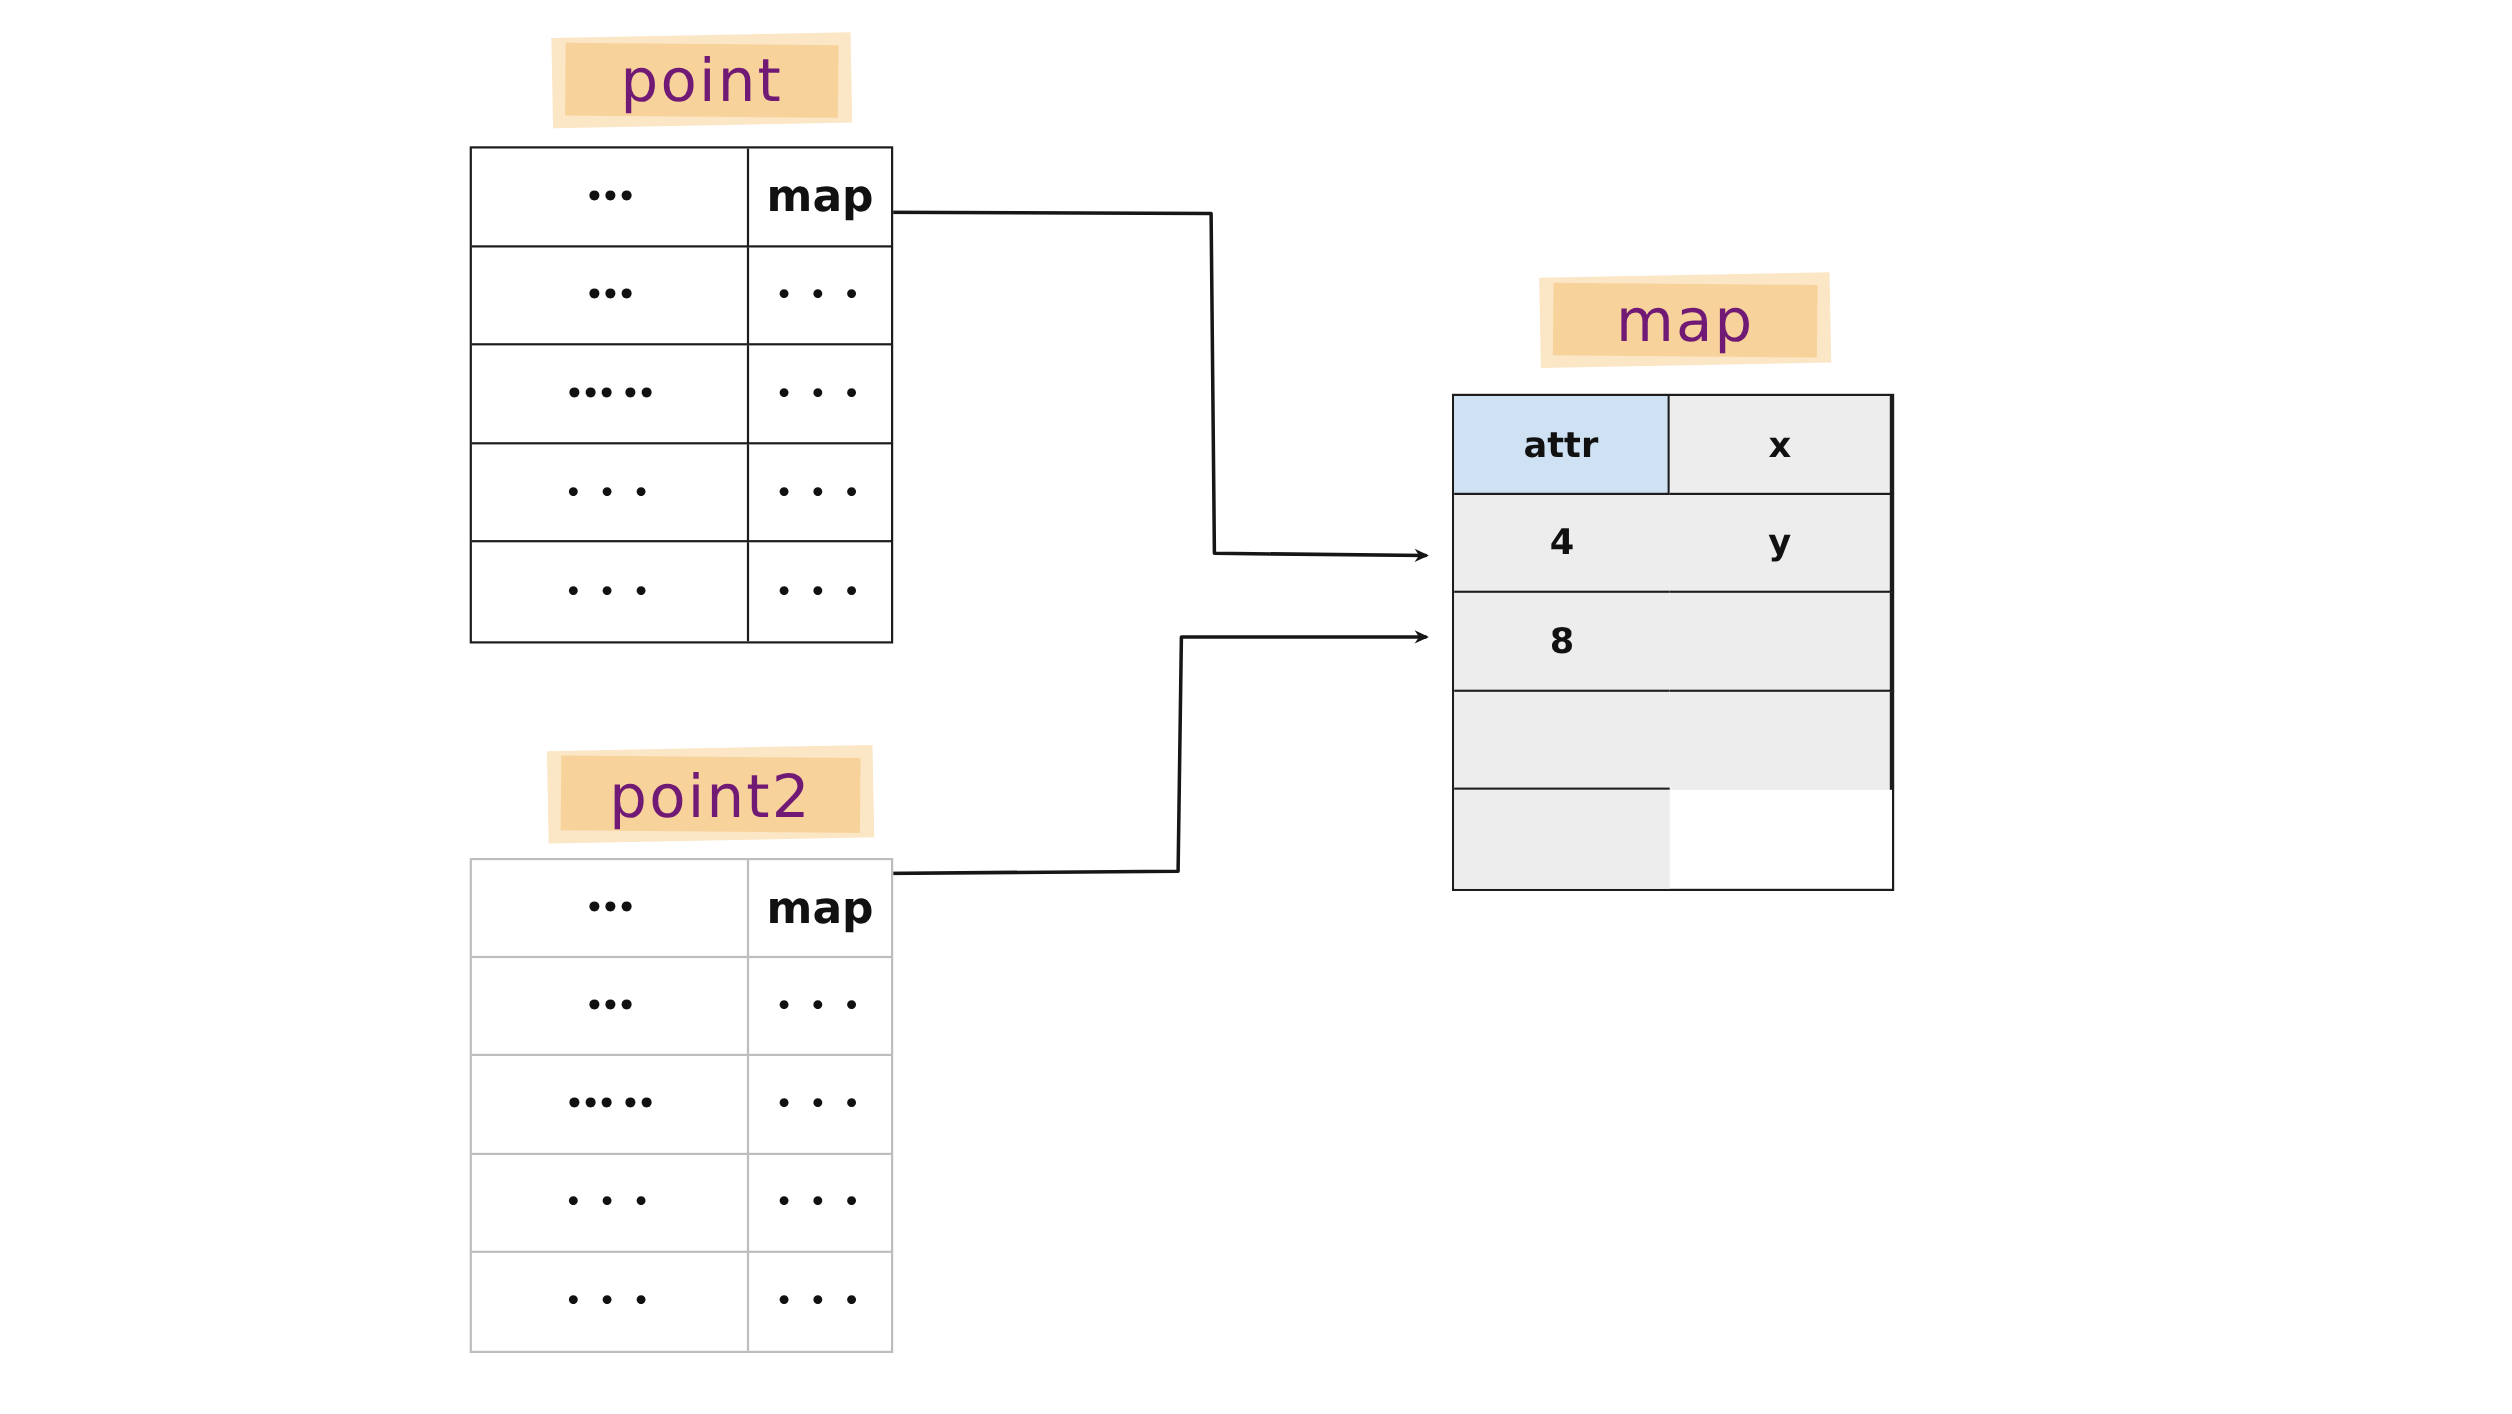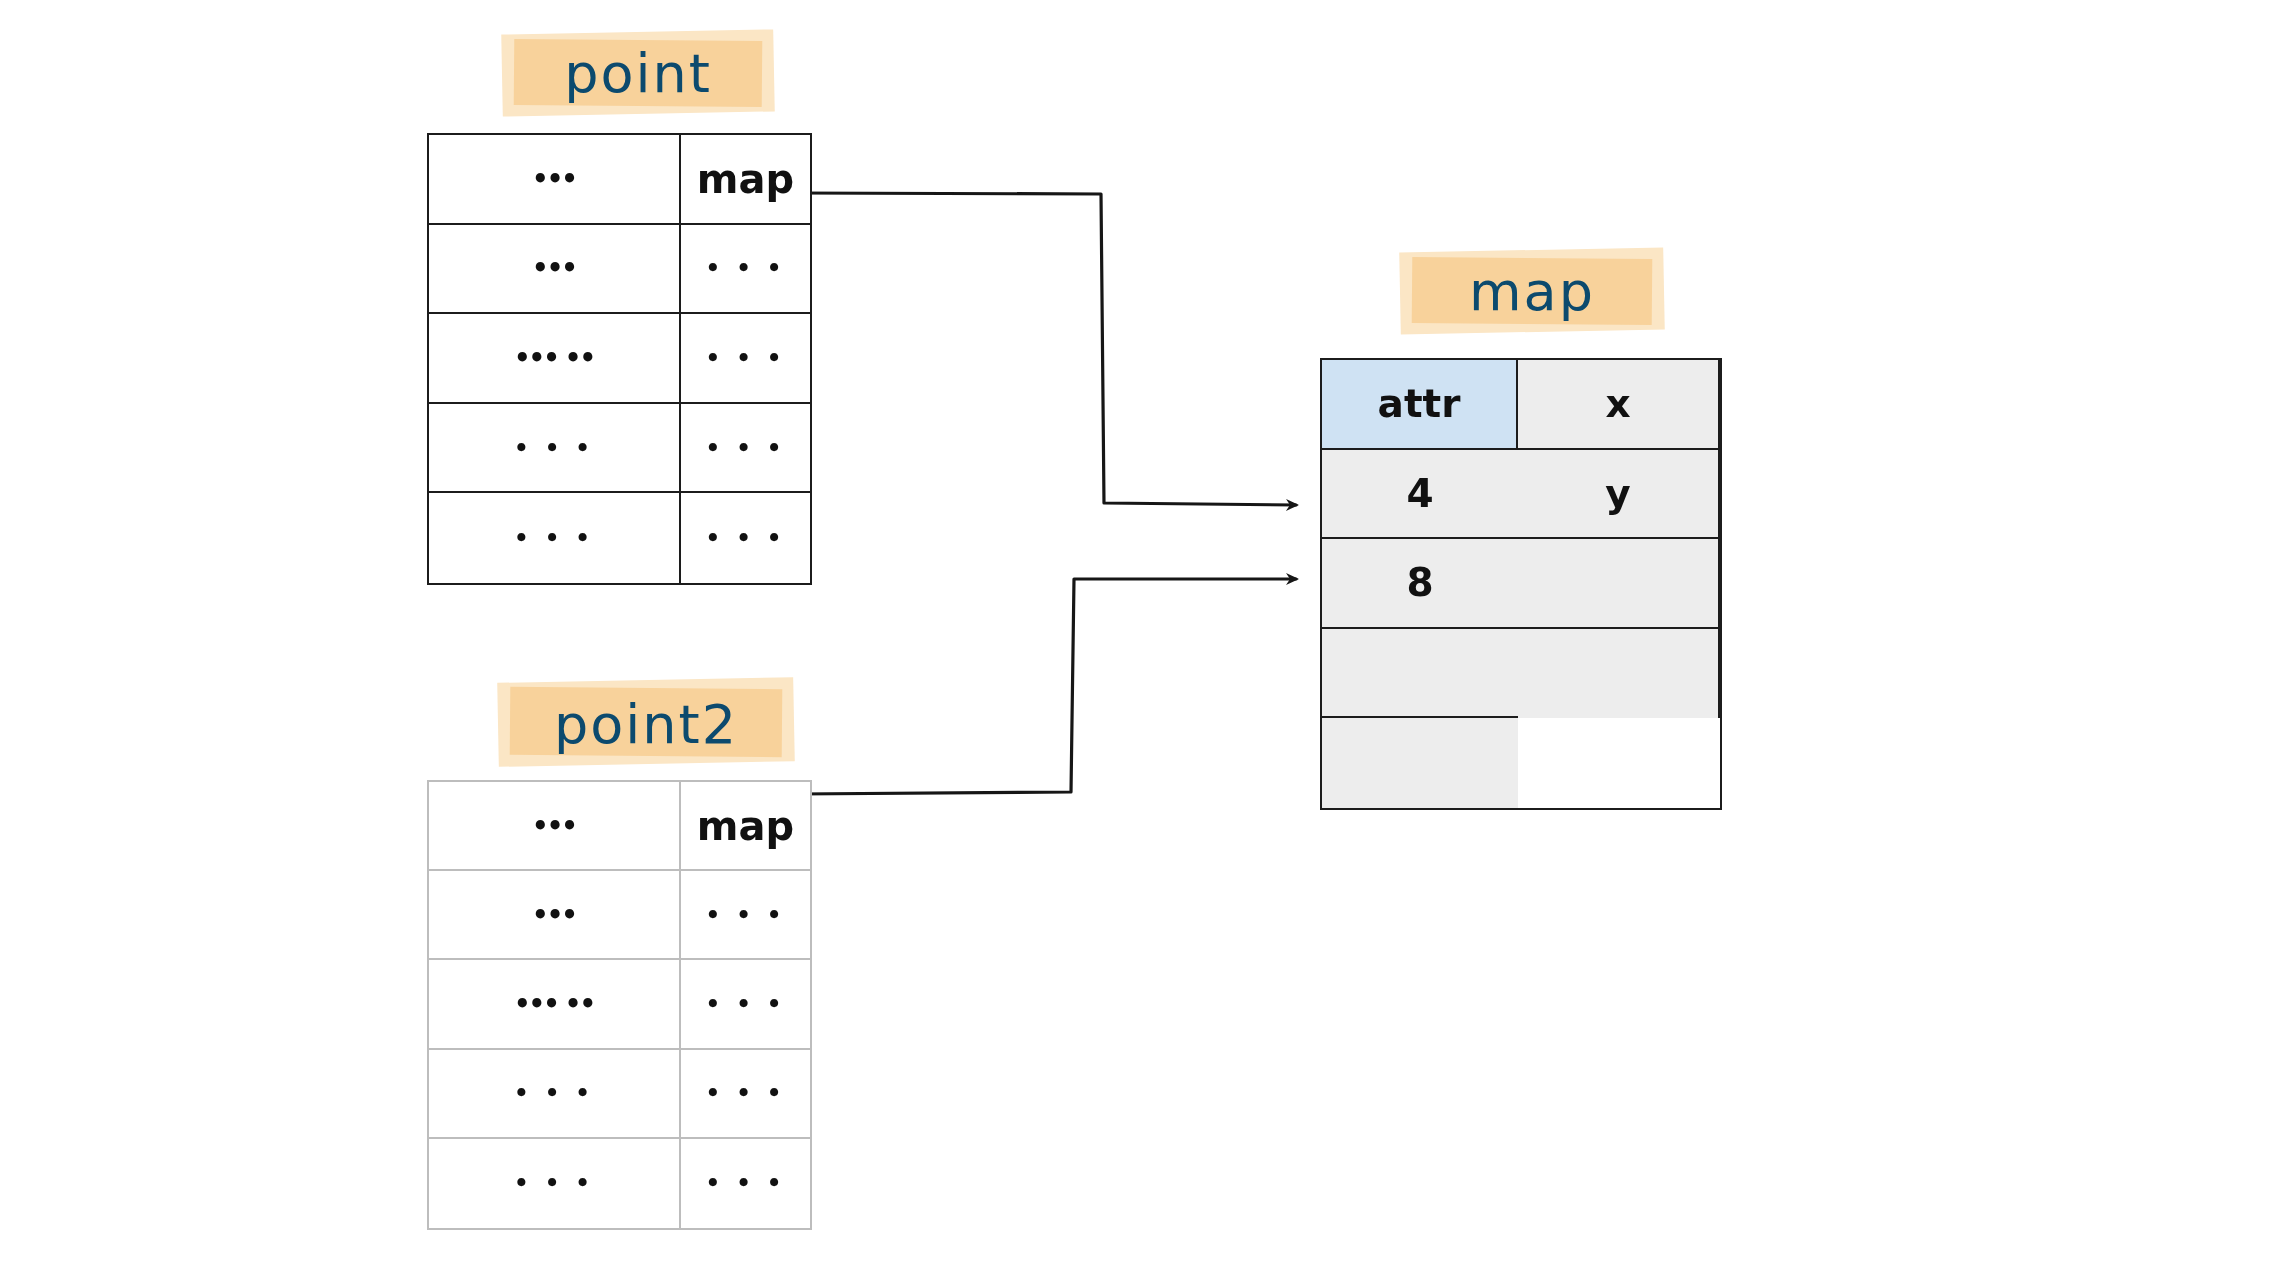--- a/index.html
+++ b/index.html
@@ -30,21 +30,21 @@
     transform:rotate(-1.1deg);
   }
   .hl-core{
     position:absolute; inset:0;
     background:var(--orange);
     transform:rotate(0.5deg);
   }
   .hl-text{
     position:relative;
     font-size:54px; font-weight:400; letter-spacing:2px;
-    color:#0c4a6e;
+    color:#701a75;
   }
 
   
   .struct{
     position:absolute;
     display:grid;
     grid-template-columns:252px 1fr;
     grid-auto-rows:1fr;
     border:2px solid var(--bd);
     background:#ffffff;
@@ -68,21 +68,21 @@
     position:absolute;
     display:grid;
     grid-template-columns:196px 1fr;
     grid-auto-rows:1fr;
     border:2px solid var(--bd-dark);
   }
   .maptable .cell{
     border-right:2px solid var(--bd-dark);
     border-bottom:2px solid var(--bd-dark);
     display:flex; align-items:center; justify-content:center;
-    font-size:39px; font-weight:700;
+    font-size:32px; font-weight:700;
     background:var(--gray);
   }
   .maptable .cell.c-r{ border-right:none; }
   .maptable .cell.r-last{ border-bottom:none; }
   .maptable .cell.hd{ background:var(--blue); }
 
   
   svg.connectors{
     position:absolute; left:0; top:0;
     pointer-events:none;

